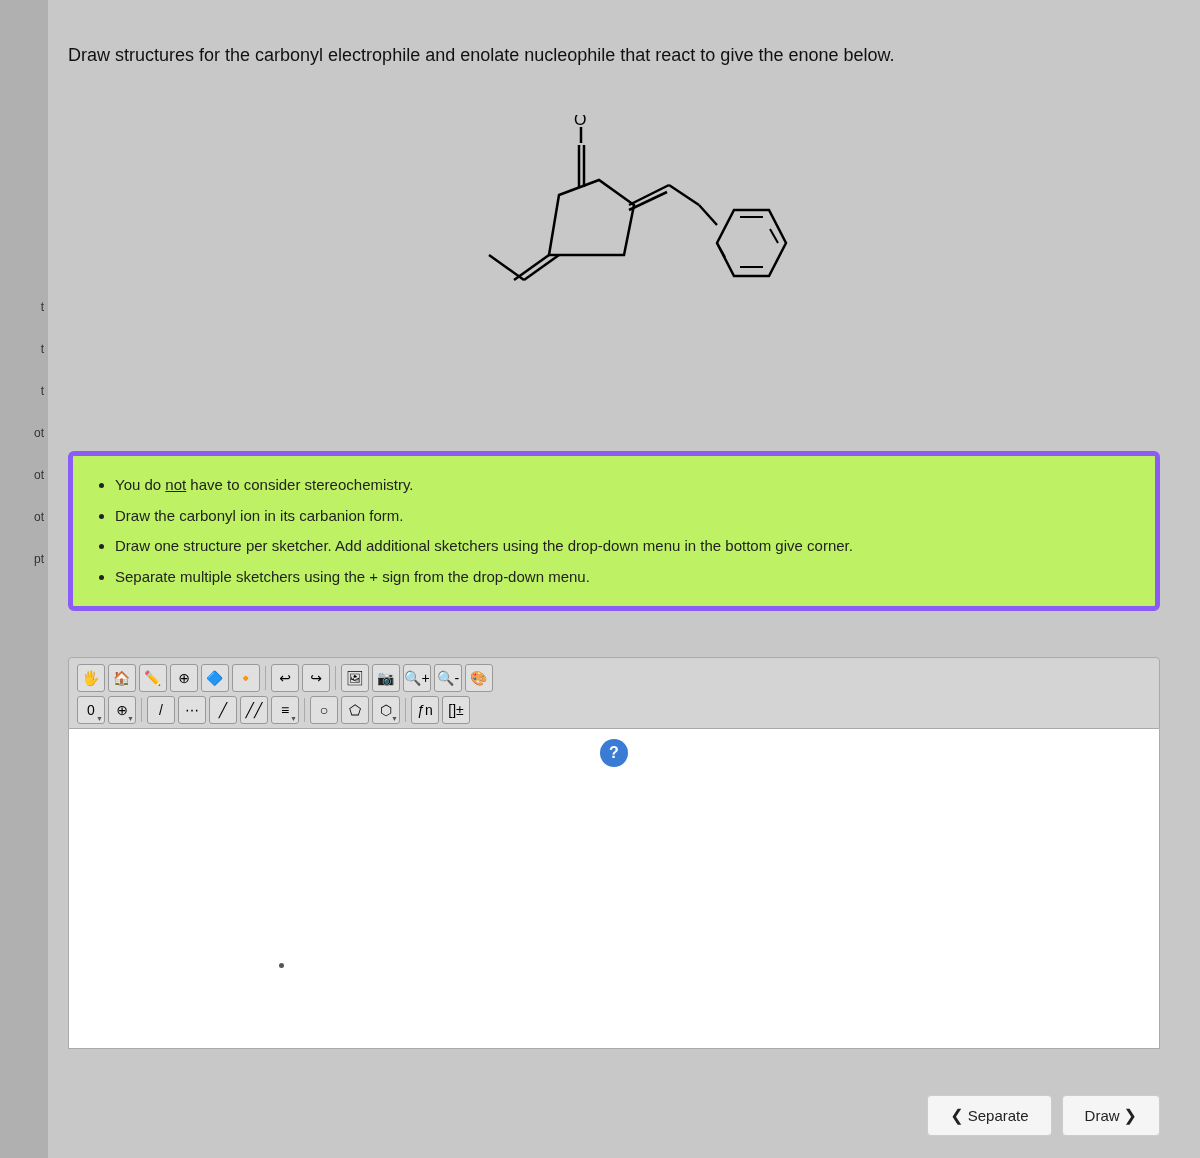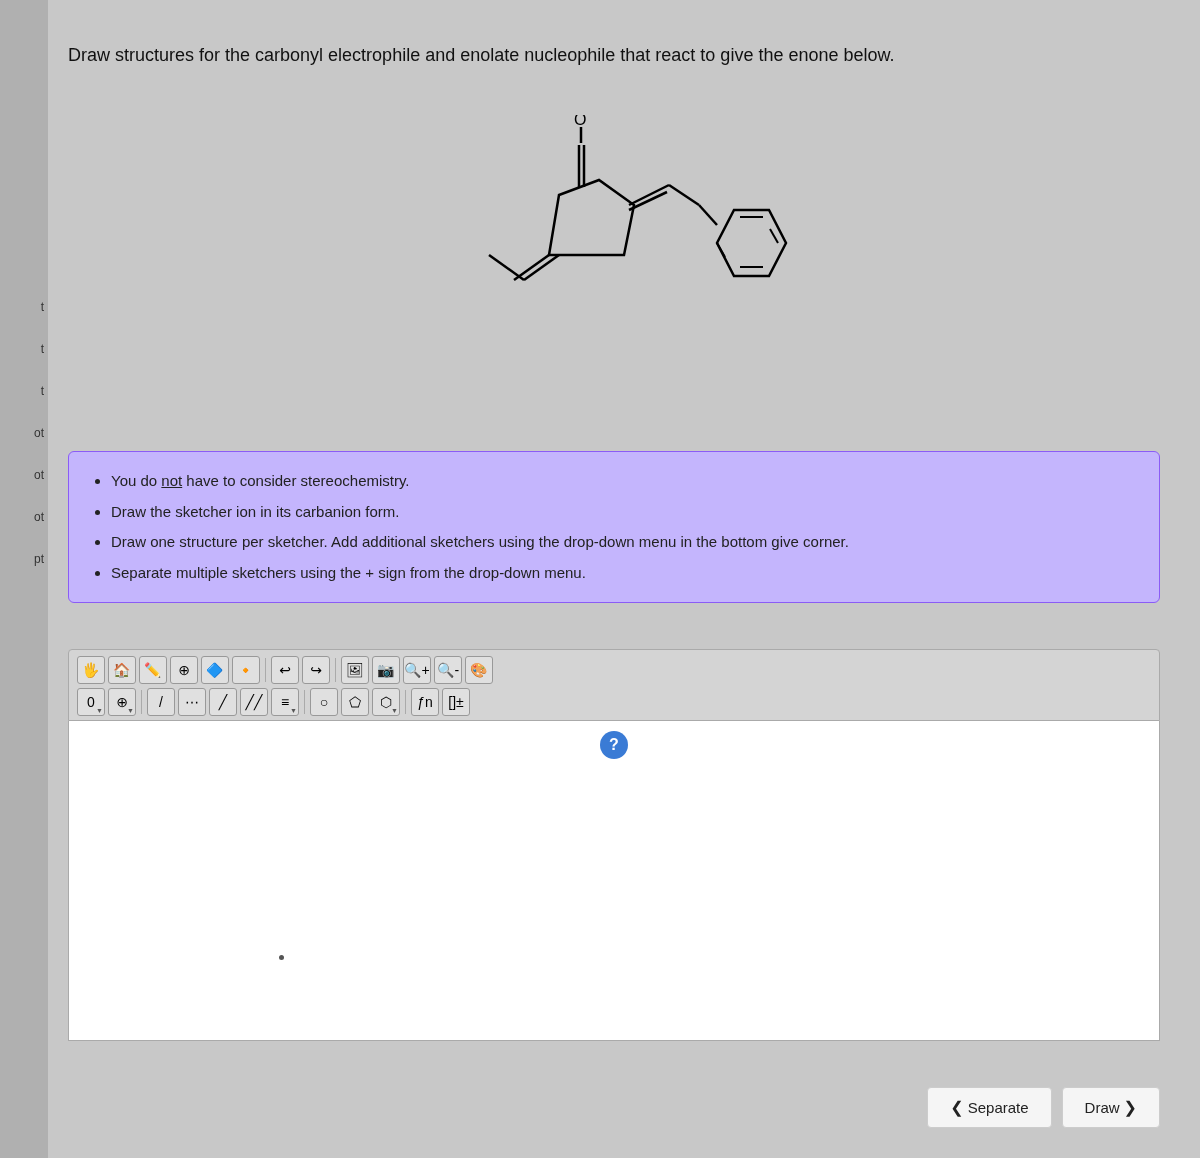--- a/index.html
+++ b/index.html
@@ -47,22 +47,22 @@
     }
 
     .molecule-area {
       display: flex;
       justify-content: center;
       align-items: center;
       padding: 10px 0 20px 0;
     }
 
     .instructions-box {
-      background: #c4b5fd;
-      border: 1px solid #8b5cf6;
+      background: #bef264;
+      border: 5px solid #8b5cf6;
       border-radius: 6px;
       padding: 18px 22px;
       margin-bottom: 10px;
     }
 
     .instructions-box ul {
       list-style: disc;
       padding-left: 20px;
       display: flex;
       flex-direction: column;
@@ -236,21 +236,21 @@
 
     </svg>
   </div>
 
   <div class="instructions-box">
     <ul>
       <li>
         You do <span class="not-underline">not</span> have to consider stereochemistry.
       </li>
       <li>
-        Draw the sketcher ion in its carbanion form.
+        Draw the carbonyl ion in its carbanion form.
       </li>
       <li>
         Draw one structure per sketcher. Add additional sketchers using the drop-down menu in the bottom give corner.
       </li>
       <li>
         Separate multiple sketchers using the + sign from the drop-down menu.
       </li>
     </ul>
   </div>
 

